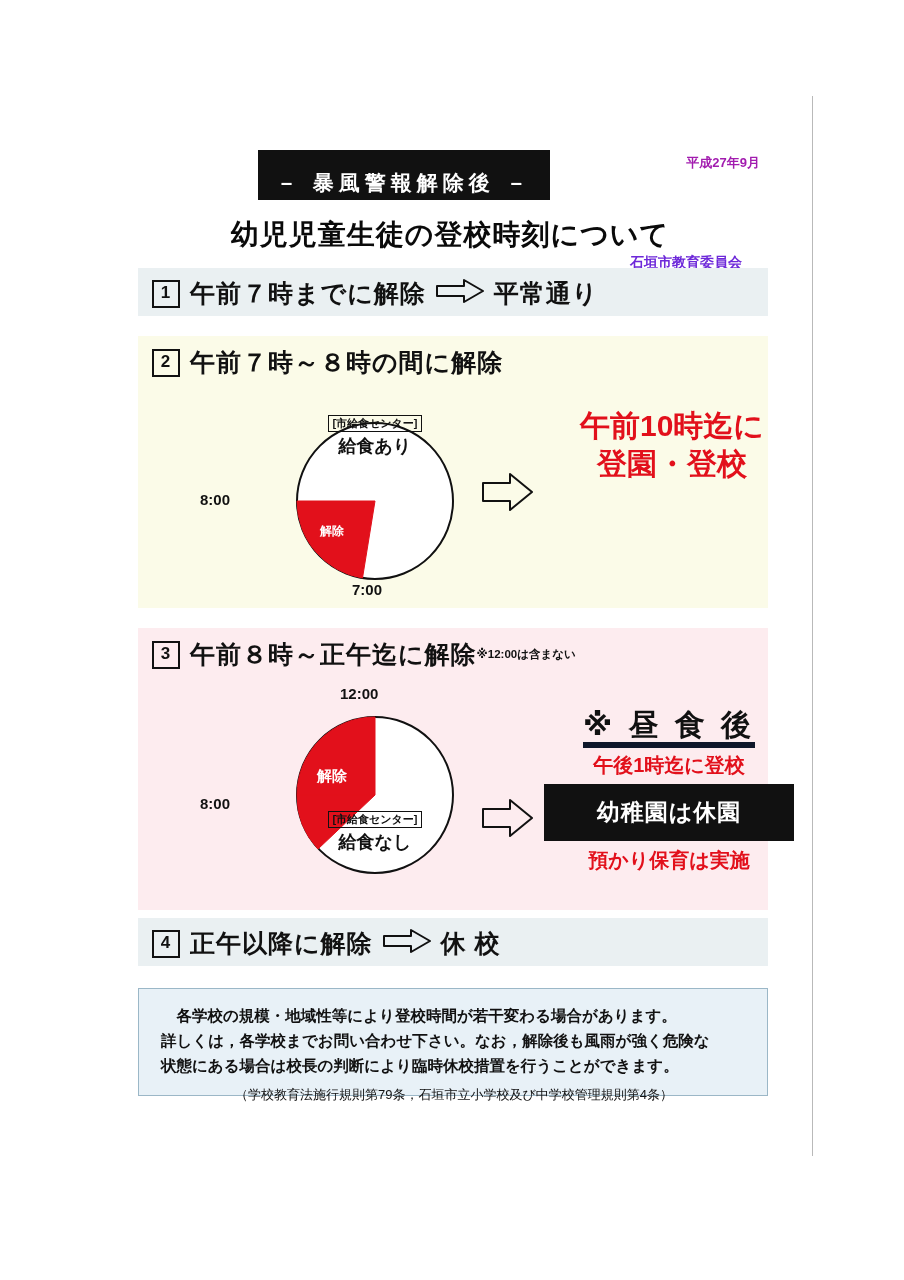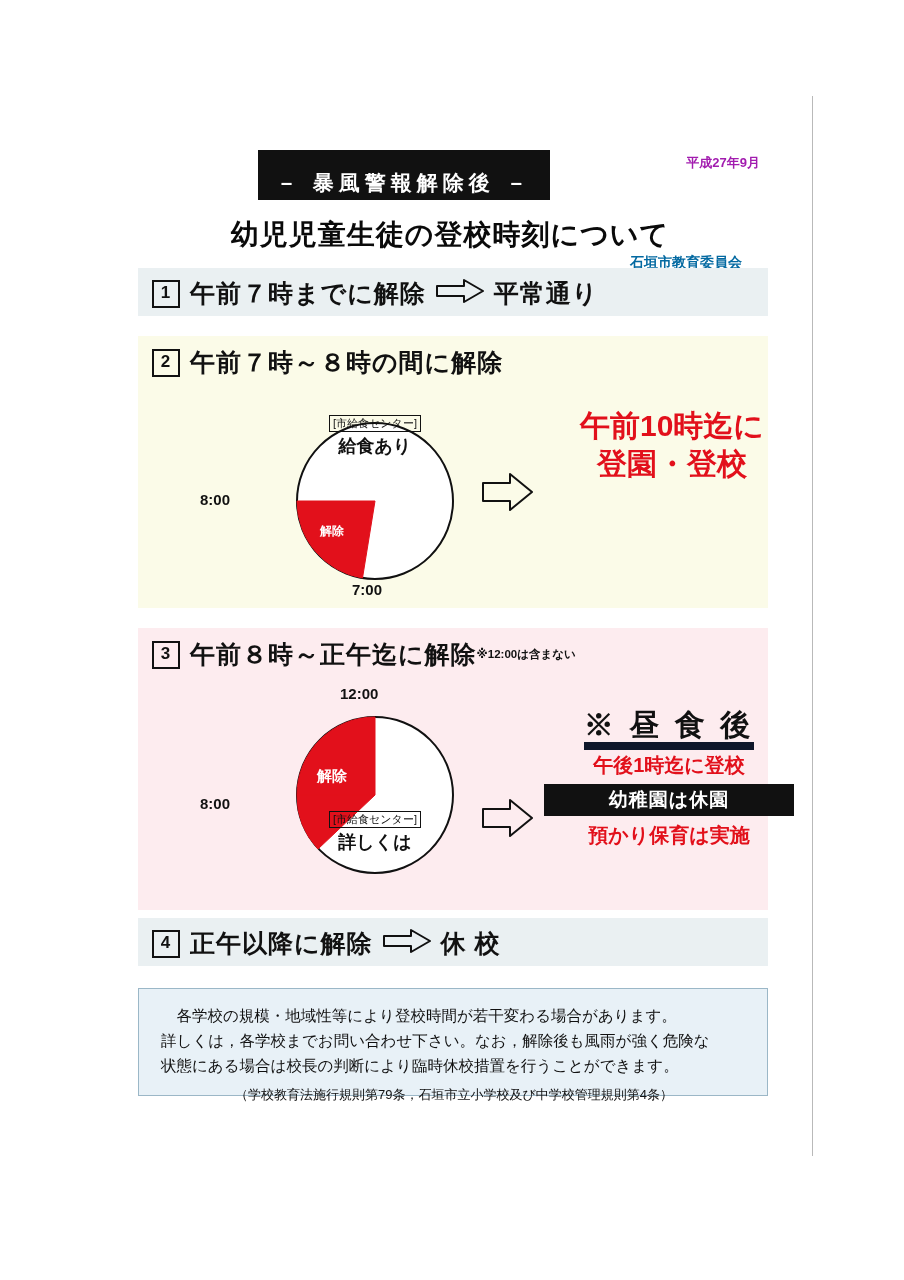--- a/index.html
+++ b/index.html
@@ -68,21 +68,21 @@
     letter-spacing: 1px;
     margin-top: 16px;
     color: #0a0a0a;
   }
   .org-label {
     text-align: right;
     font-size: 14px;
     margin-top: 0;
     padding-right: 18px;
     font-weight: bold;
-    color: #0369a1;
+    color: #6d28d9;
   }
 
   
   .block {
     position: absolute;
     left: 138px;
     width: 630px;
     box-sizing: border-box;
   }
   .num-box {
@@ -142,21 +142,21 @@
     top: 988px;
     background: #e8f1f7;
     padding: 14px 20px 12px 22px;
     height: 108px;
     border: 1px solid #9bb7c7;
   }
   #note .note-line {
     font-size: 15.5px;
     line-height: 1.62;
     color: #111;
-    font-weight: normal;
+    font-weight: bold;
     letter-spacing: 0px;
   }
   #note .note-ref {
     font-size: 13px;
     text-align: center;
     margin-top: 8px;
     color: #111;
   }
 
   .sub-note {
@@ -185,21 +185,21 @@
     width: 210px;
     text-align: center;
     font-size: 12px;
     font-weight: bold;
   }
   .cap-bracket {
     border: 1px solid #111;
     display: inline-block;
     padding: 0px 3px;
     font-size: 11px;
-    font-weight: normal;
+    font-weight: bold;
   }
   .cap-strong {
     font-size: 18px;
     font-weight: bold;
     display: block;
     margin-top: 2px;
   }
 
   .pie-label {
     position: absolute;
@@ -224,37 +224,36 @@
   }
   .red-mid {
     color: #e2101b;
     font-size: 20px;
     font-weight: bold;
     line-height: 1.3;
   }
   .black-banner {
     background: #111;
     color: #fff;
-    font-size: 19px;
+    font-size: 23px;
     font-weight: bold;
     display: block;
-    padding: 3px 6px;
+    padding: 13px 6px;
     margin: 6px 0 6px 0;
     letter-spacing: 1px;
   }
   .lunch-line {
     font-size: 30px;
     font-weight: bold;
     letter-spacing: 4px;
     margin-bottom: 6px;
   }
   .lunch-line .und {
-    border-bottom: 8px solid #0f172a;
+    border-bottom: 6px solid #0f172a;
     padding-bottom: 1px;
-    font-family: Liberation Serif, serif;
   }
   .mid-arrow {
     position: absolute;
     left: 330px;
     top: 86px;
   }
   .mid-arrow-3 {
     position: absolute;
     left: 330px;
     top: 120px;
@@ -343,21 +342,21 @@
           <path d="M105 92 L27 92 A78 78 0 0 0 48 146 Z" fill="#e2101b" stroke="#e2101b" stroke-width="1"></path>
           <text x="62" y="78" fill="#ffffff" font-size="15" font-weight="bold" font-family="Liberation Sans, sans-serif" text-anchor="middle">解除</text>
         </svg>
       </div>
 
       <div class="pie-label" style="left:188px; top:8px;">12:00</div>
       <div class="pie-label" style="left:48px; top:118px;">8:00</div>
 
       <div class="pie-caption-top" style="left:118px; top:134px;">
         <span class="cap-bracket">[市給食センター]</span>
-        <span class="cap-strong">詳しくは</span>
+        <span class="cap-strong">給食なし</span>
       </div>
 
       <div class="mid-arrow-3">
         <svg width="52" height="42" viewBox="0 0 52 42">
           <polygon points="1,12 28,12 28,3 50,21 28,39 28,30 1,30" fill="none" stroke="#111" stroke-width="2" stroke-linejoin="round"></polygon>
         </svg>
       </div>
 
       <div class="right-text" style="top:28px; left:392px; width:250px;">
         <div class="lunch-line">

